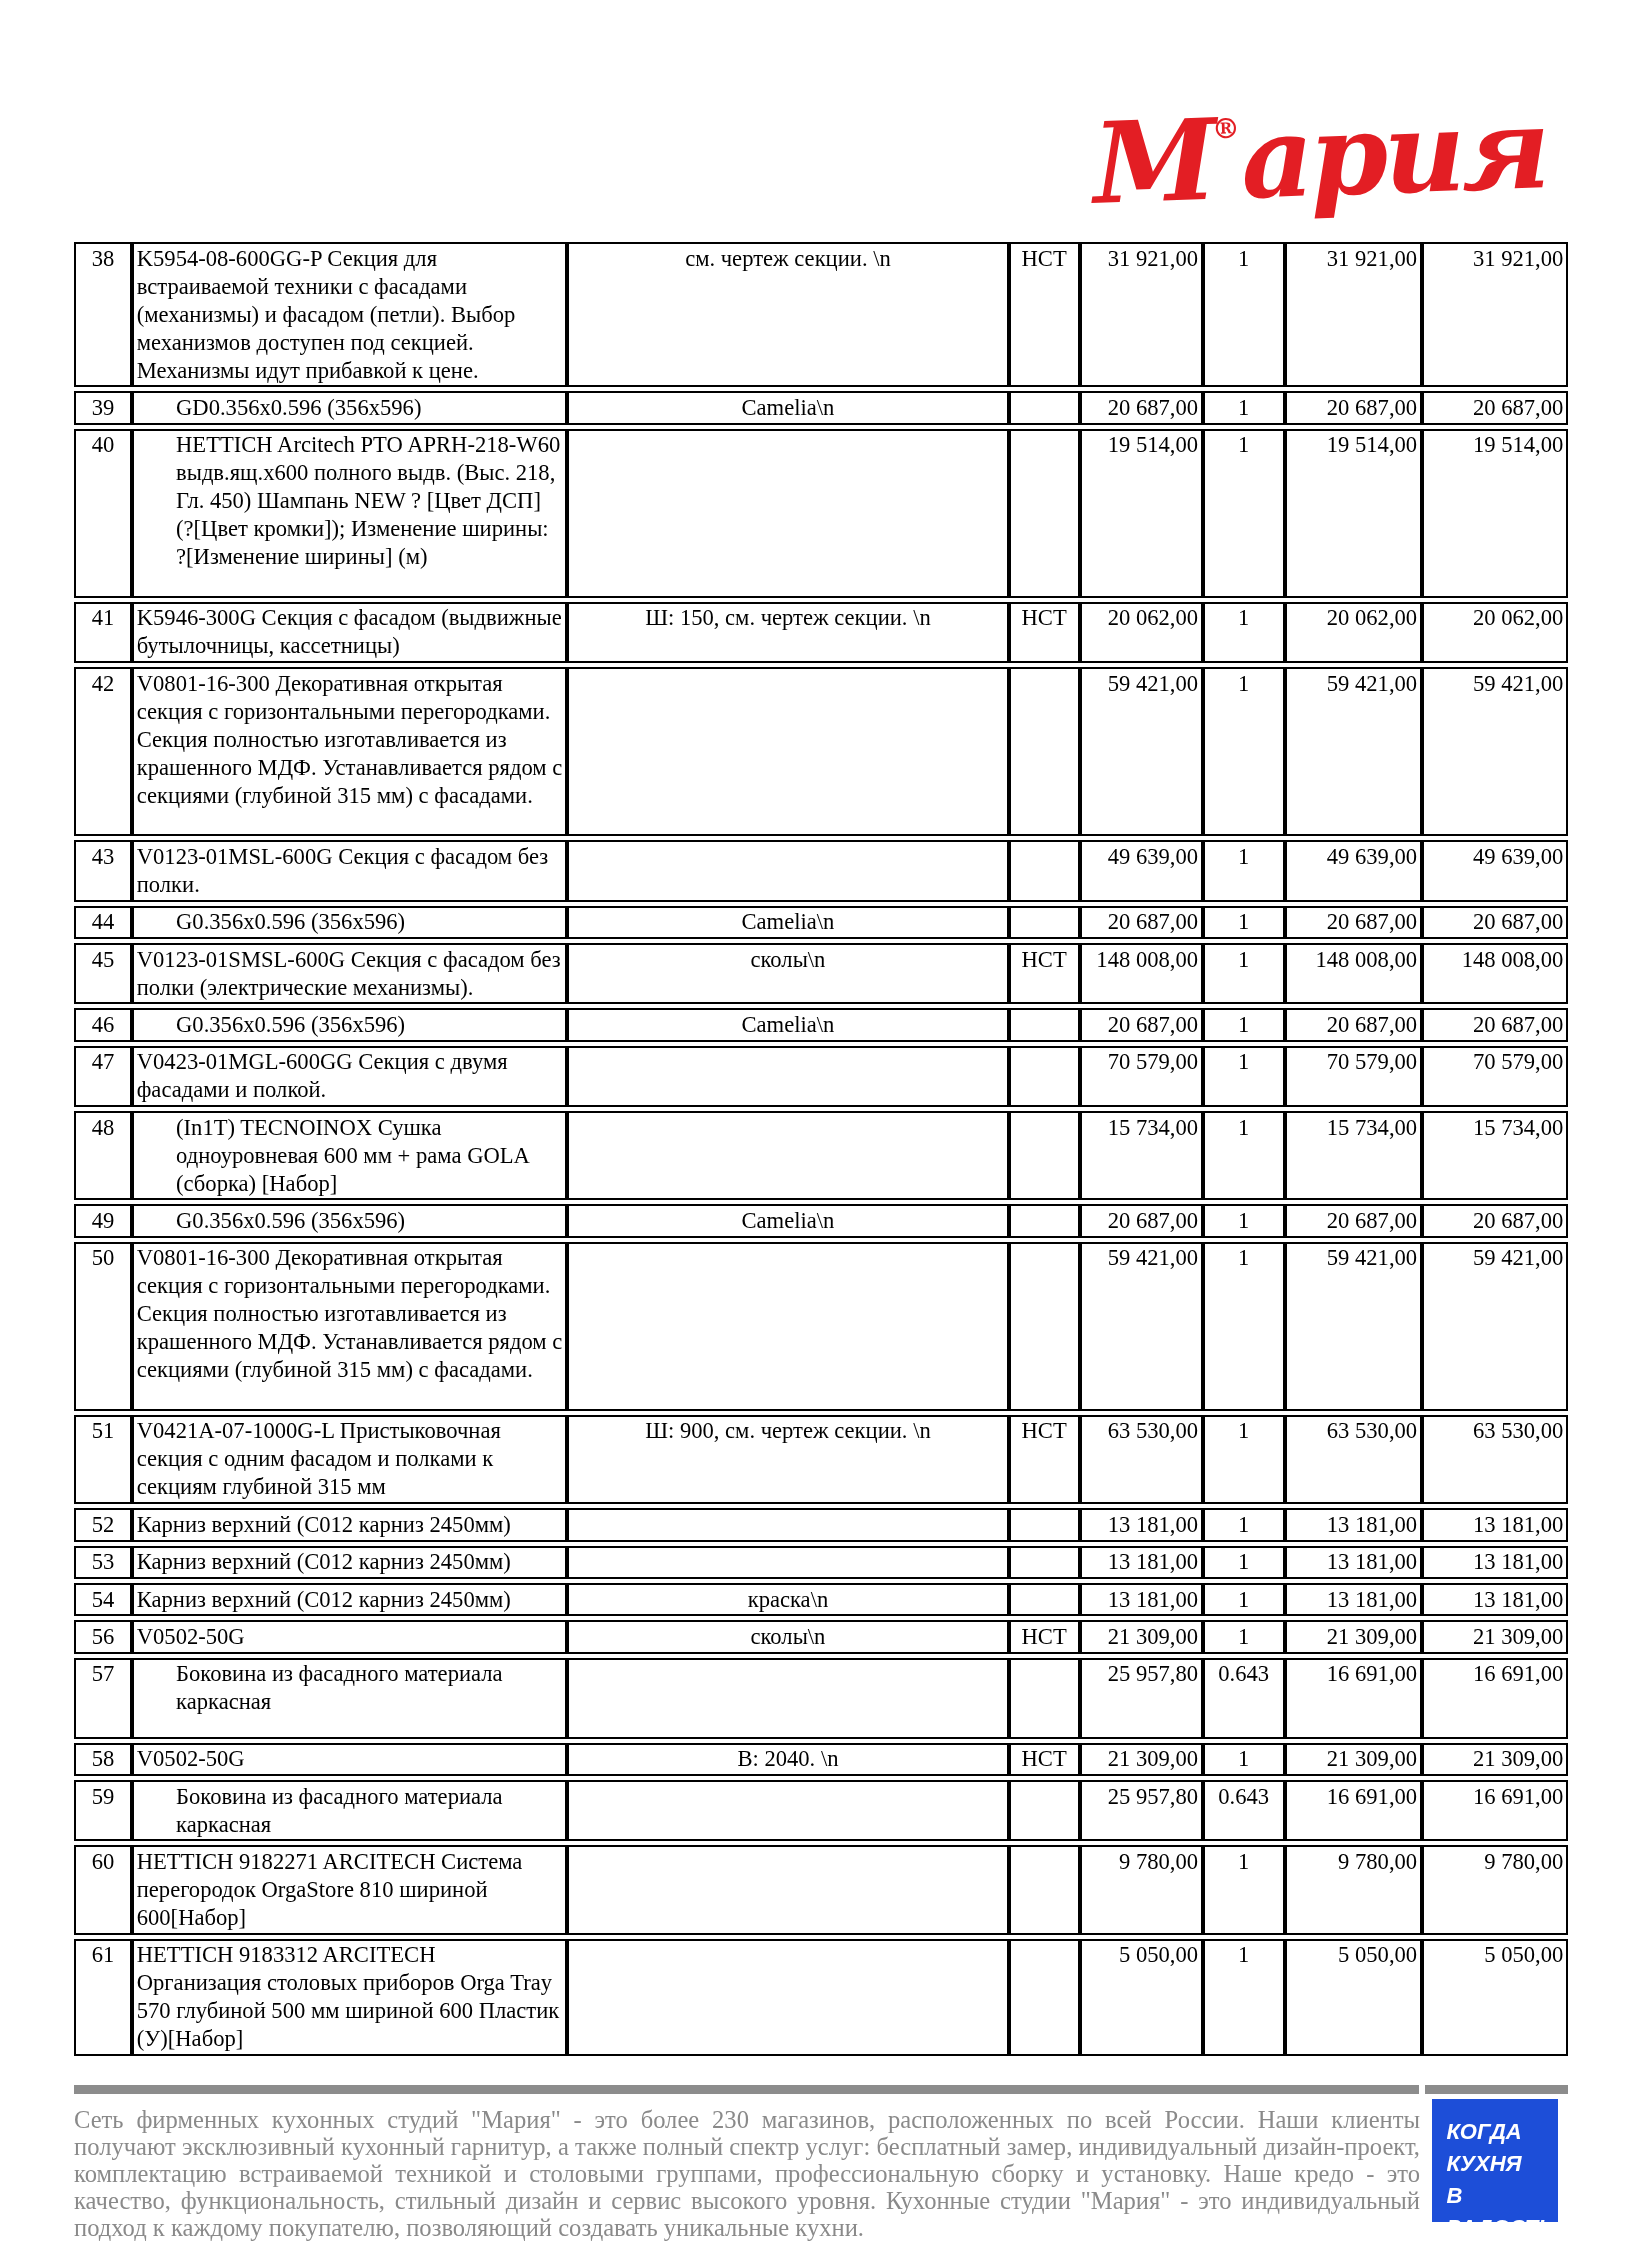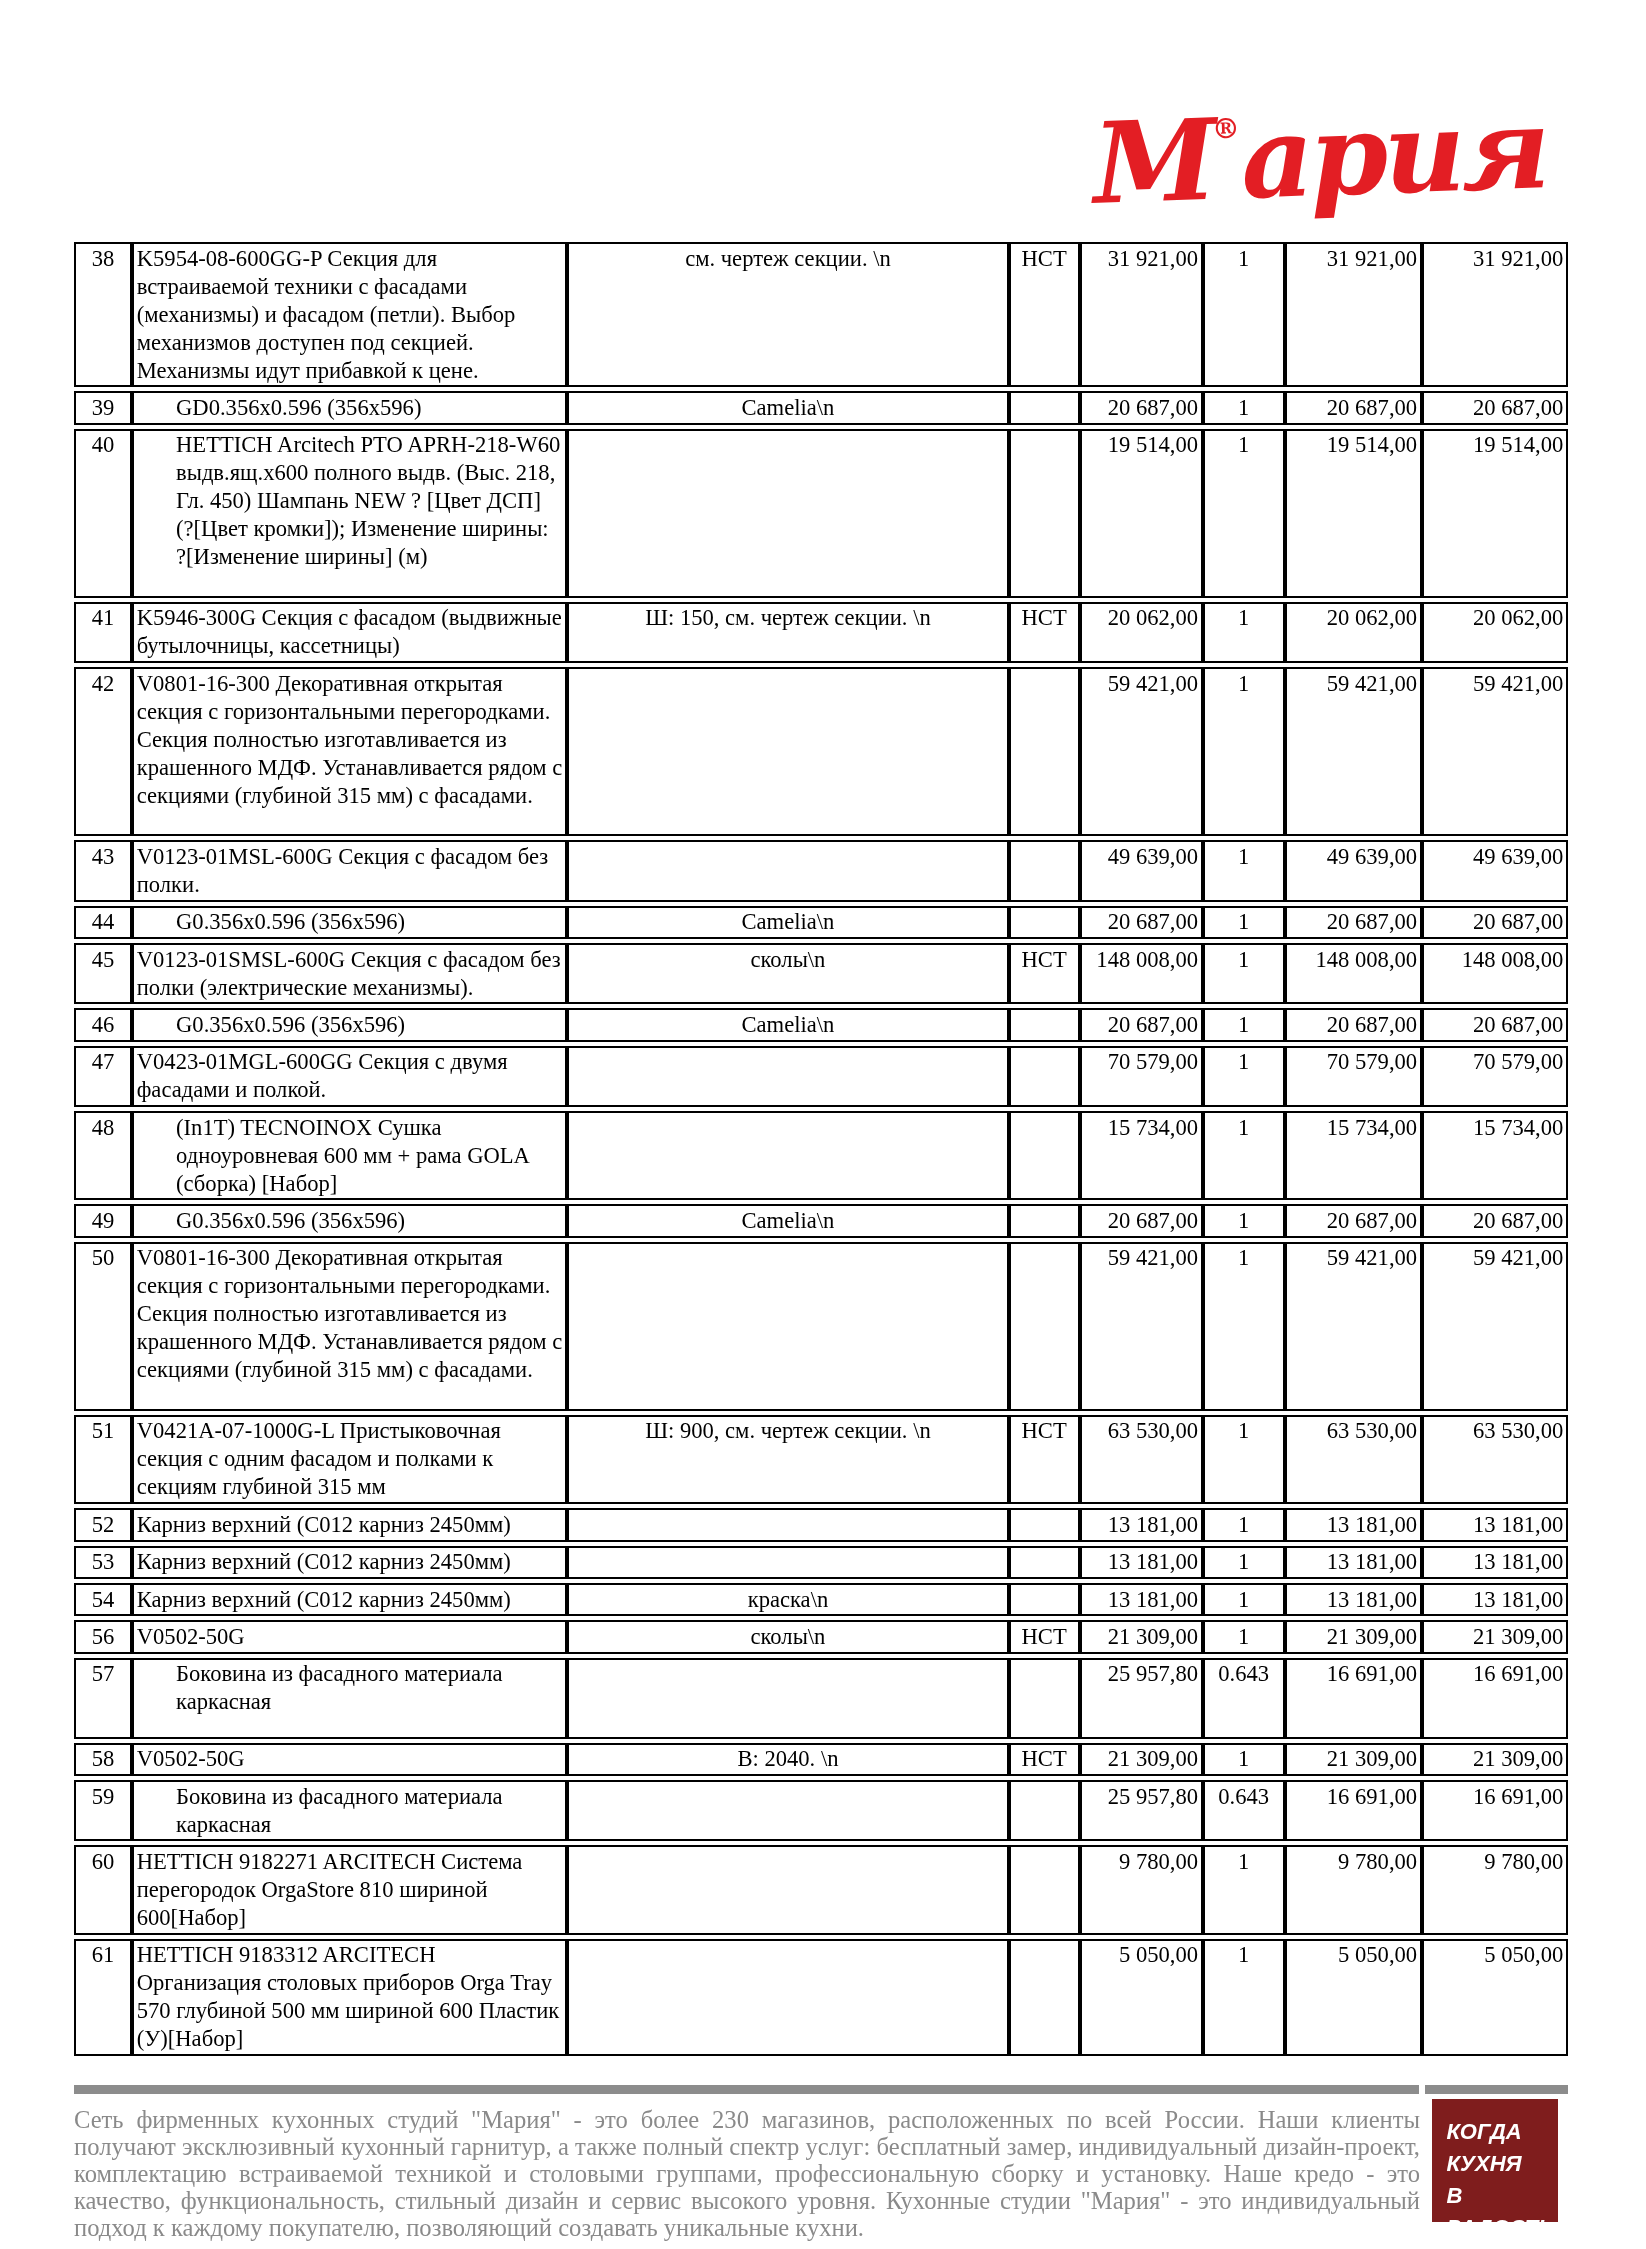--- a/index.html
+++ b/index.html
@@ -78,21 +78,21 @@
     margin:0;
     font-size:24.6px;
     line-height:27px;
     color:#8a8a8a;
     text-align:justify;
   }
   .slogan-box{
     position:absolute;
     left:1432px;top:2099px;
     width:126px;height:123px;
-    background:#7f1d1d;
+    background:#1d4ed8;
     color:#ffffff;
     font-family:"Liberation Sans", sans-serif;
     font-weight:bold;
     font-style:italic;
     font-size:22px;
     line-height:32px;
     padding:17.3px 0 0 14.6px;
     box-sizing:border-box;
   }
 </style>

